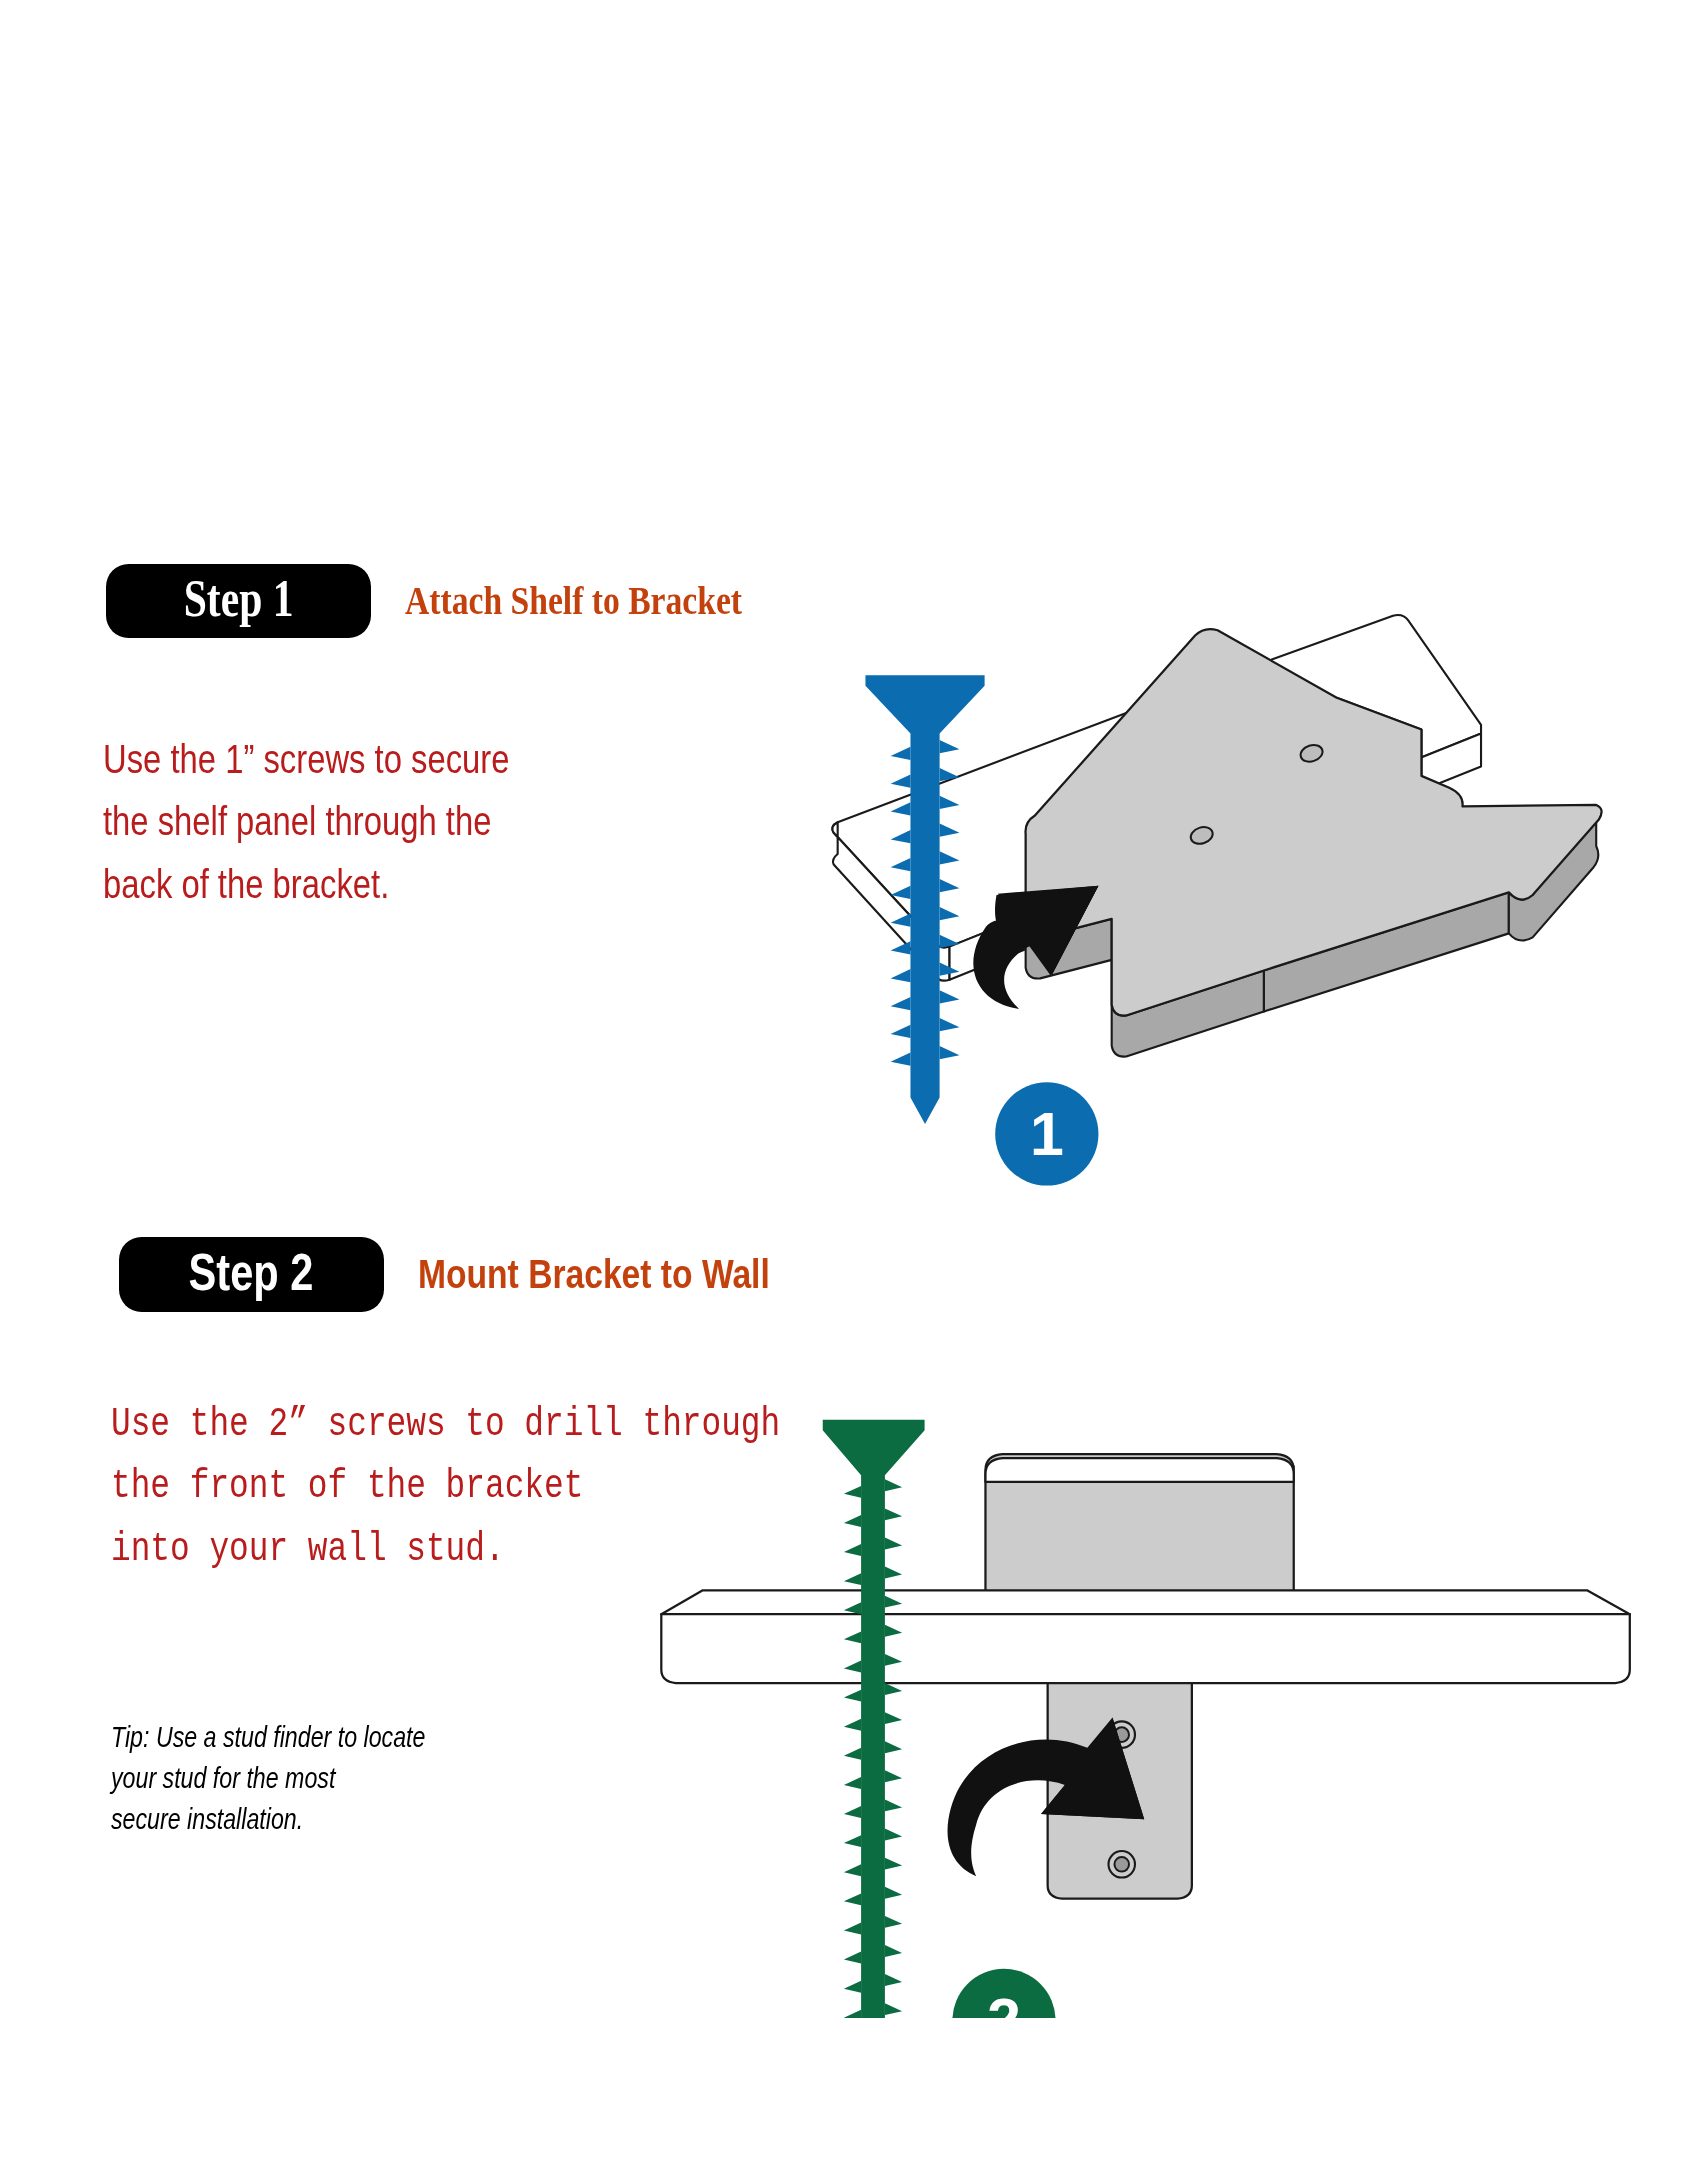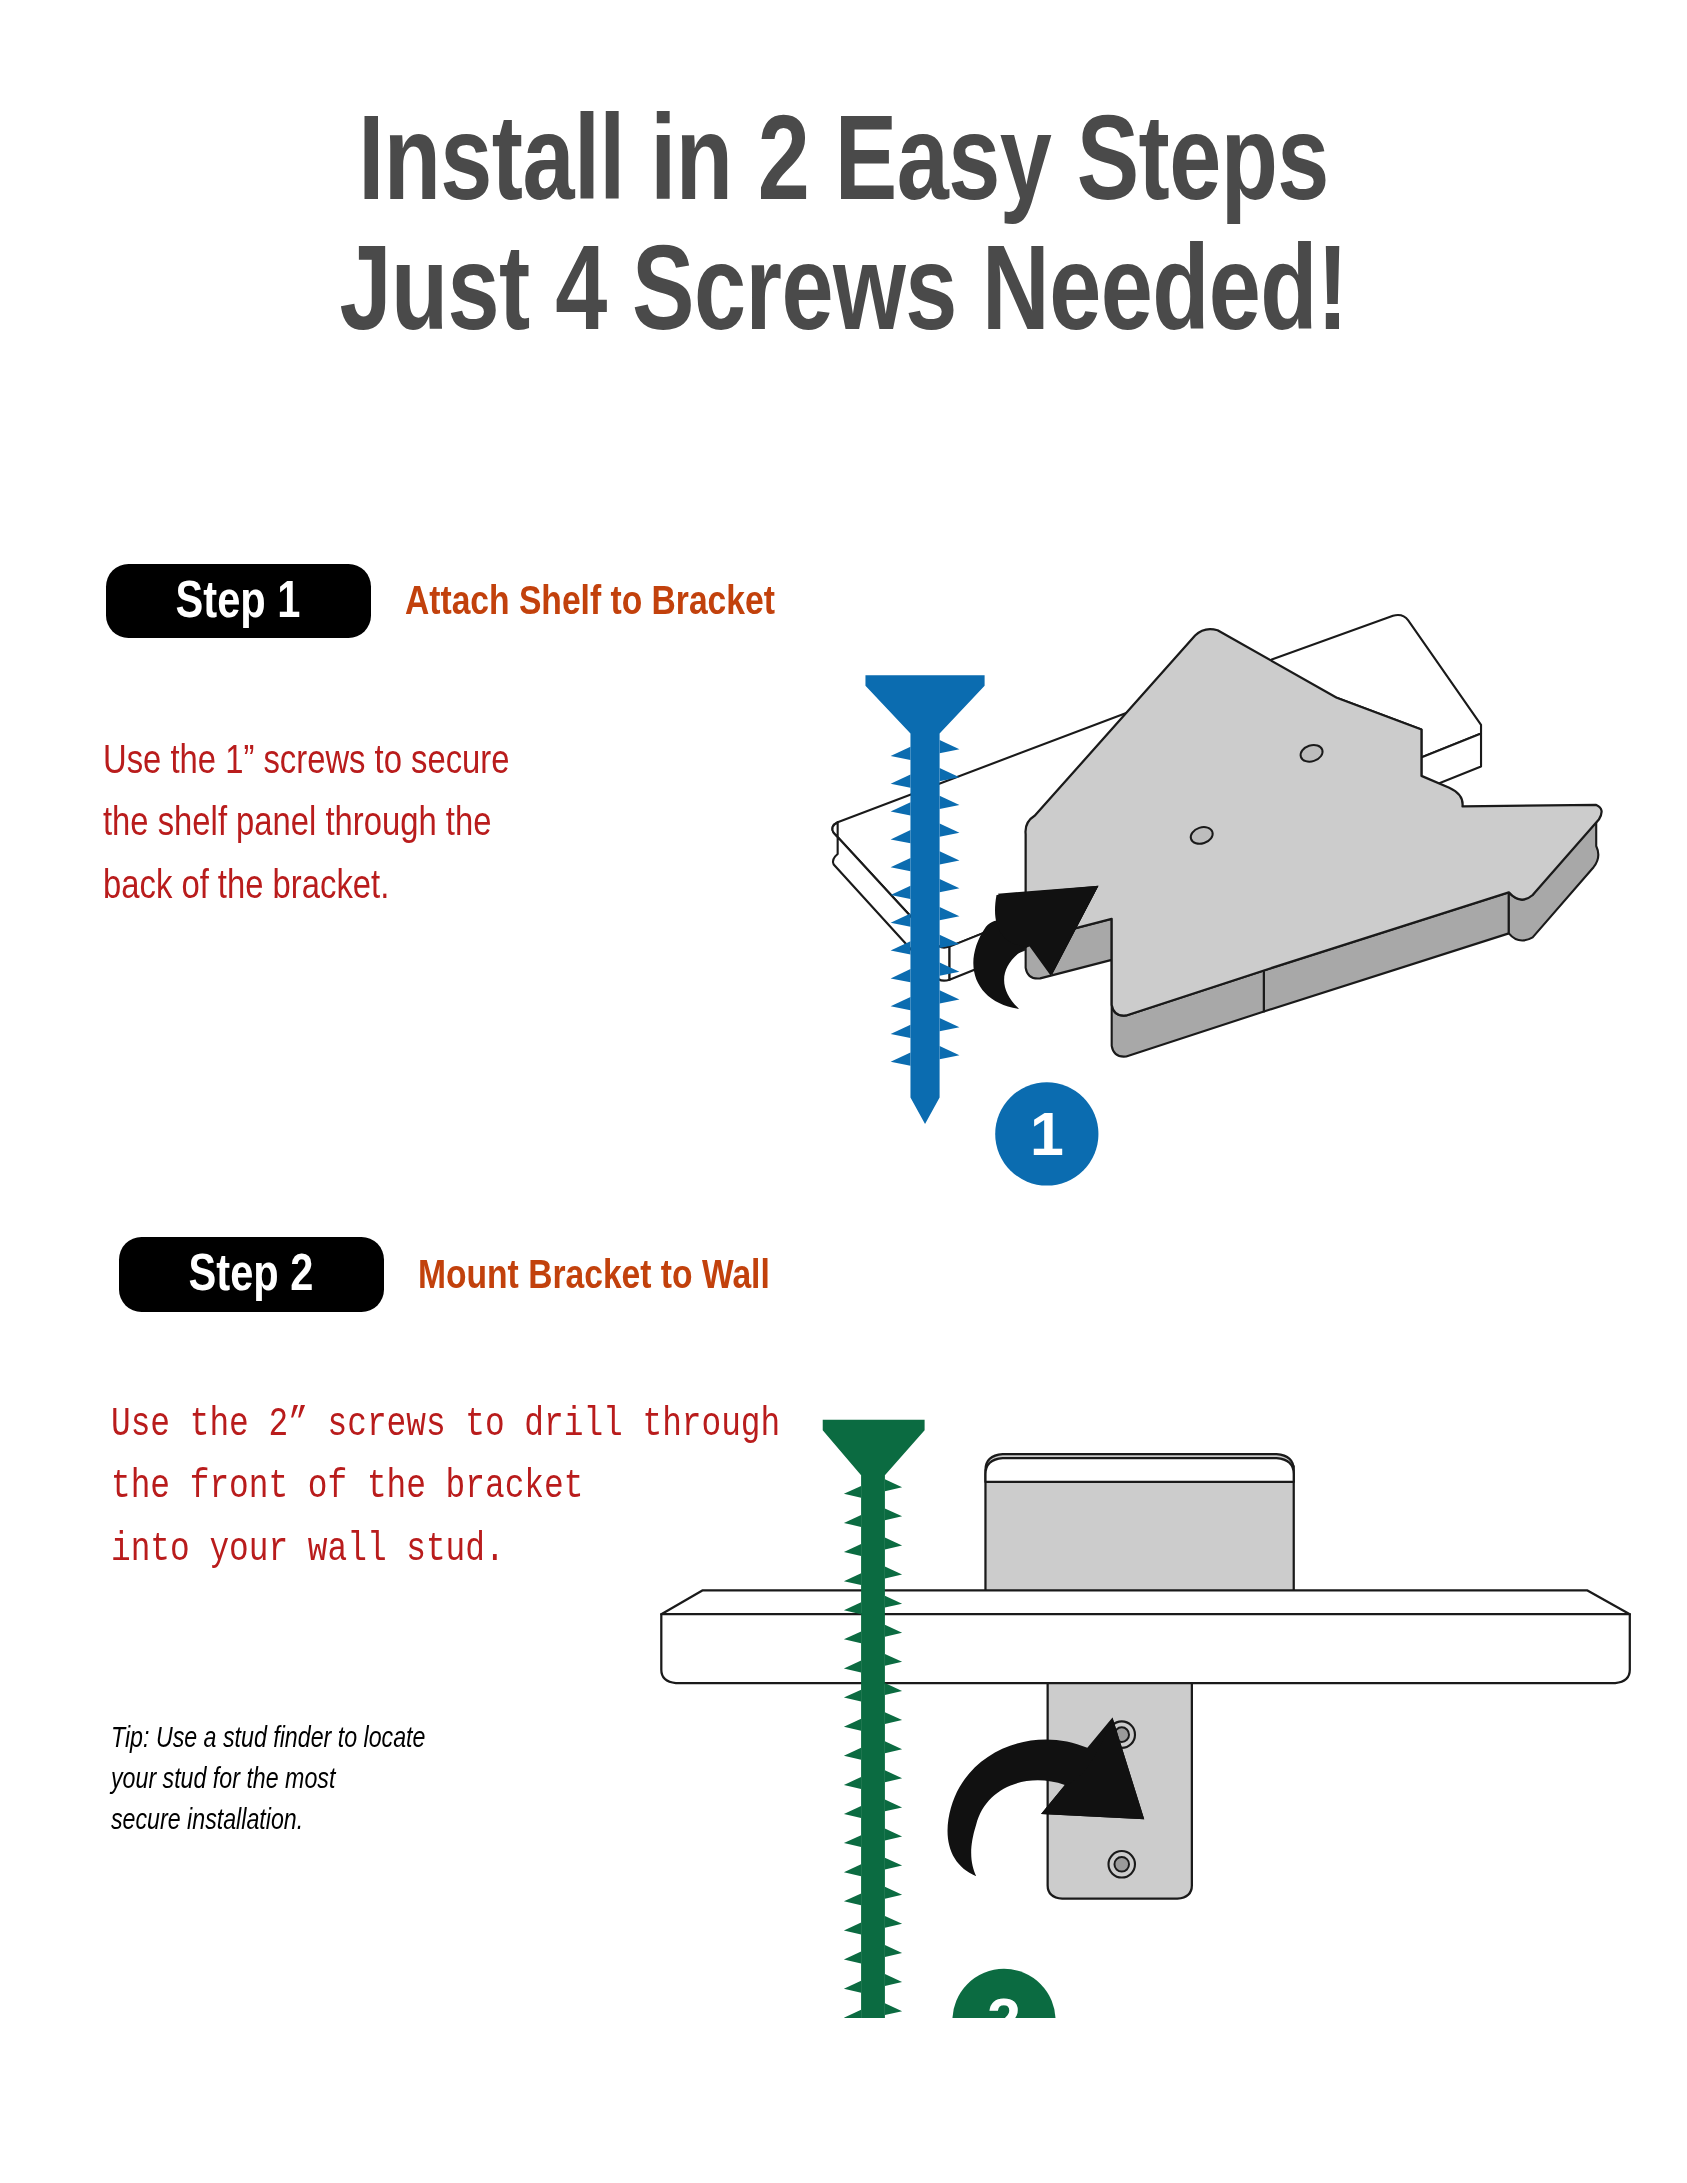--- a/index.html
+++ b/index.html
@@ -50,21 +50,21 @@
     width: 1687px;
   }
   #step1-section { top: 549px; height: 662px; }
   #step2-section { top: 1224px; height: 926px; }
 
   .step-header {
     position: absolute;
     display: flex;
     align-items: center;
   }
-  #step1-header { left: 106px; top: 14.6px; }
+  #step1-header { left: 106px; top: 14.6px; font-family: Liberation Serif, serif; }
   #step2-header { left: 119px; top: 13.2px; }
 
   .step-badge {
     background: #000000;
     color: #ffffff;
     border-radius: 22.5px;
     padding: 9.3px 0 13.2px 0;
     width: 265px;
     text-align: center;
     font-weight: bold;
@@ -130,24 +130,20 @@
     position: absolute;
   }
   #step1-illus { left: 741px; top: -26.5px; }
   #step2-illus { left: 615px; top: 132px; }
 </style>
 </head>
 <body>
 
 <div class="page">
 
-  <div class="title-block">
-    <span class="title-line">Install in 2 Easy Steps</span>
-    <span class="title-line">Just 4 Screws Needed!</span>
-  </div>
 
   <div class="step-section" id="step1-section">
 
     <div class="step-header" id="step1-header">
       <div class="step-badge">
         <span class="step-badge-inner">Step 1</span>
       </div>
       <div class="step-title">
         <span class="step-title-inner">Attach Shelf to Bracket</span>
       </div>

